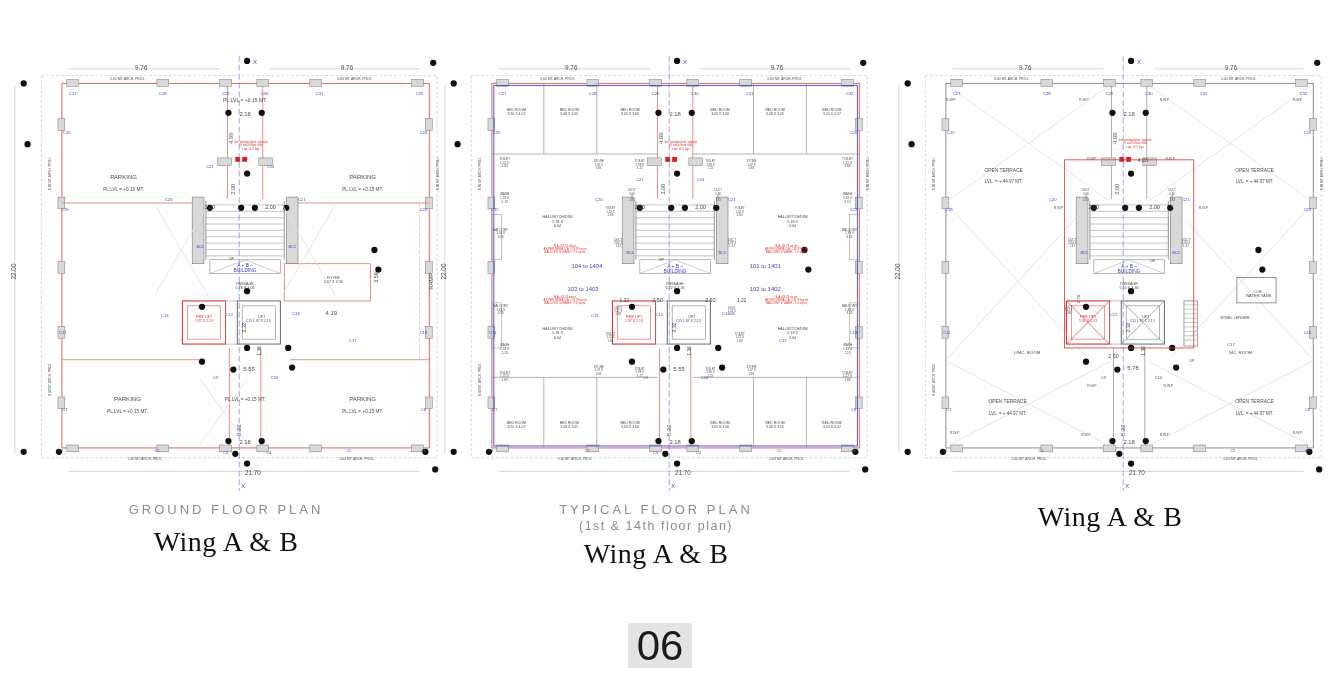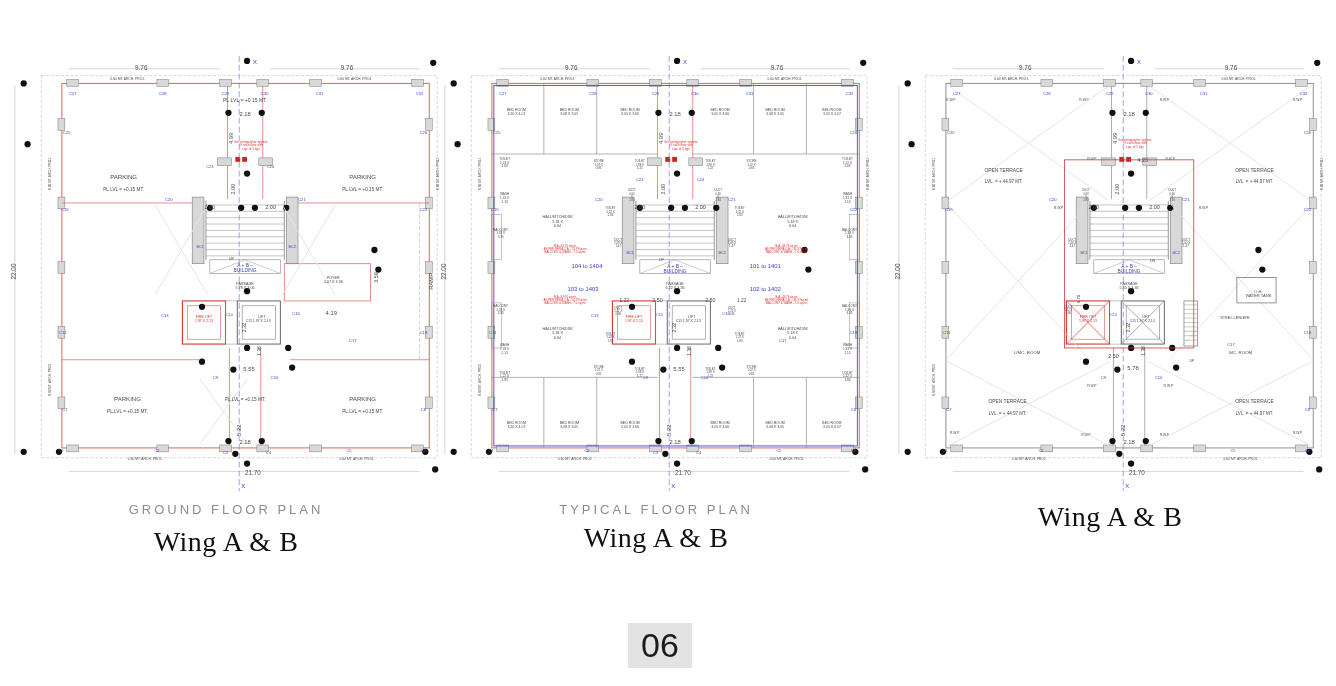--- a/index.html
+++ b/index.html
@@ -4,21 +4,21 @@
 <style>
   html,body{margin:0;padding:0;background:#fff;}
   .page{position:relative;width:1336px;height:686px;background:#ffffff;overflow:hidden;
         font-family:"Liberation Sans",sans-serif;border-radius:24px;}
   .panel{position:absolute;top:56px;width:436px;text-align:center;}
   .panel svg{display:block;width:436px;height:436px;}
   .title-small{margin-top:10px;font-size:13px;letter-spacing:3px;color:#8c8c8c;white-space:nowrap;}
   .subtitle{font-size:12.5px;letter-spacing:1.5px;color:#8c8c8c;margin-top:2px;min-height:2px;}
   .title-big{font-size:28px;color:#101010;margin-top:5px;letter-spacing:.5px;font-family:Liberation Serif, serif;}
   .page-badge{position:absolute;left:628px;top:623px;width:64px;height:45px;background:#e3e3e3;
-              display:flex;align-items:center;justify-content:center;font-size:34px;color:#1c1c1c;text-align:right;}
+              display:flex;align-items:center;justify-content:center;font-size:42px;color:#1c1c1c;text-align:right;}
 </style>
 </head>
 <body>
 
 <div class="page">
 
   <div class="panel" style="left:8px">
     <svg viewBox="0 0 445 445">
         <rect x="34" y="20" width="404" height="390" stroke="#c4c4c4" fill="none" stroke-width="0.7" stroke-dasharray="3 2"></rect>
         <line x1="62" y1="13" x2="216" y2="13" stroke="#aaa" stroke-width="0.5"></line>
@@ -420,20 +420,21 @@
         <text x="222" y="406" font-size="4" fill="#4340c6" text-anchor="middle" font-family="&quot;Liberation Sans&quot;, sans-serif"><tspan x="222" dy="0">C3</tspan></text>
         <text x="266" y="406" font-size="4" fill="#4340c6" text-anchor="middle" font-family="&quot;Liberation Sans&quot;, sans-serif"><tspan x="266" dy="0">C4</tspan></text>
         <text x="348" y="404" font-size="4" fill="#4340c6" text-anchor="middle" font-family="&quot;Liberation Sans&quot;, sans-serif"><tspan x="348" dy="0">C5</tspan></text>
         <text x="424" y="404" font-size="4" fill="#4340c6" text-anchor="middle" font-family="&quot;Liberation Sans&quot;, sans-serif"><tspan x="424" dy="0">C6</tspan></text>
         <text x="140" y="412" font-size="3.4" fill="#4a4a4a" text-anchor="middle" font-family="&quot;Liberation Sans&quot;, sans-serif"><tspan x="140" dy="0">0.60 MT. ARCH. PROJ.</tspan></text>
         <text x="356" y="412" font-size="3.4" fill="#4a4a4a" text-anchor="middle" font-family="&quot;Liberation Sans&quot;, sans-serif"><tspan x="356" dy="0">0.60 MT. ARCH. PROJ.</tspan></text>
         <text x="250" y="428" font-size="6.5" fill="#4a4a4a" text-anchor="middle" font-family="&quot;Liberation Sans&quot;, sans-serif"><tspan x="250" dy="0">21.70</tspan></text>
         <text x="240" y="441" font-size="6" fill="#4340c6" text-anchor="middle" font-family="&quot;Liberation Sans&quot;, sans-serif"><tspan x="240" dy="0">X</tspan></text>
       </svg>
     <div class="title-small">TYPICAL  FLOOR  PLAN</div>
+    <div class="subtitle">(1st  &amp;  14th  floor  plan)</div>
     <div class="title-big">Wing A &amp; B</div>
   </div>
 
   <div class="panel" style="left:892px">
     <svg viewBox="0 0 445 445">
         <rect x="34" y="20" width="404" height="390" stroke="#c4c4c4" fill="none" stroke-width="0.7" stroke-dasharray="3 2"></rect>
         <line x1="62" y1="13" x2="216" y2="13" stroke="#aaa" stroke-width="0.5"></line>
         <line x1="268" y1="13" x2="420" y2="13" stroke="#aaa" stroke-width="0.5"></line>
         <line x1="7" y1="30" x2="7" y2="406" stroke="#aaa" stroke-width="0.5"></line>
         <line x1="62" y1="424" x2="420" y2="424" stroke="#aaa" stroke-width="0.5"></line>

